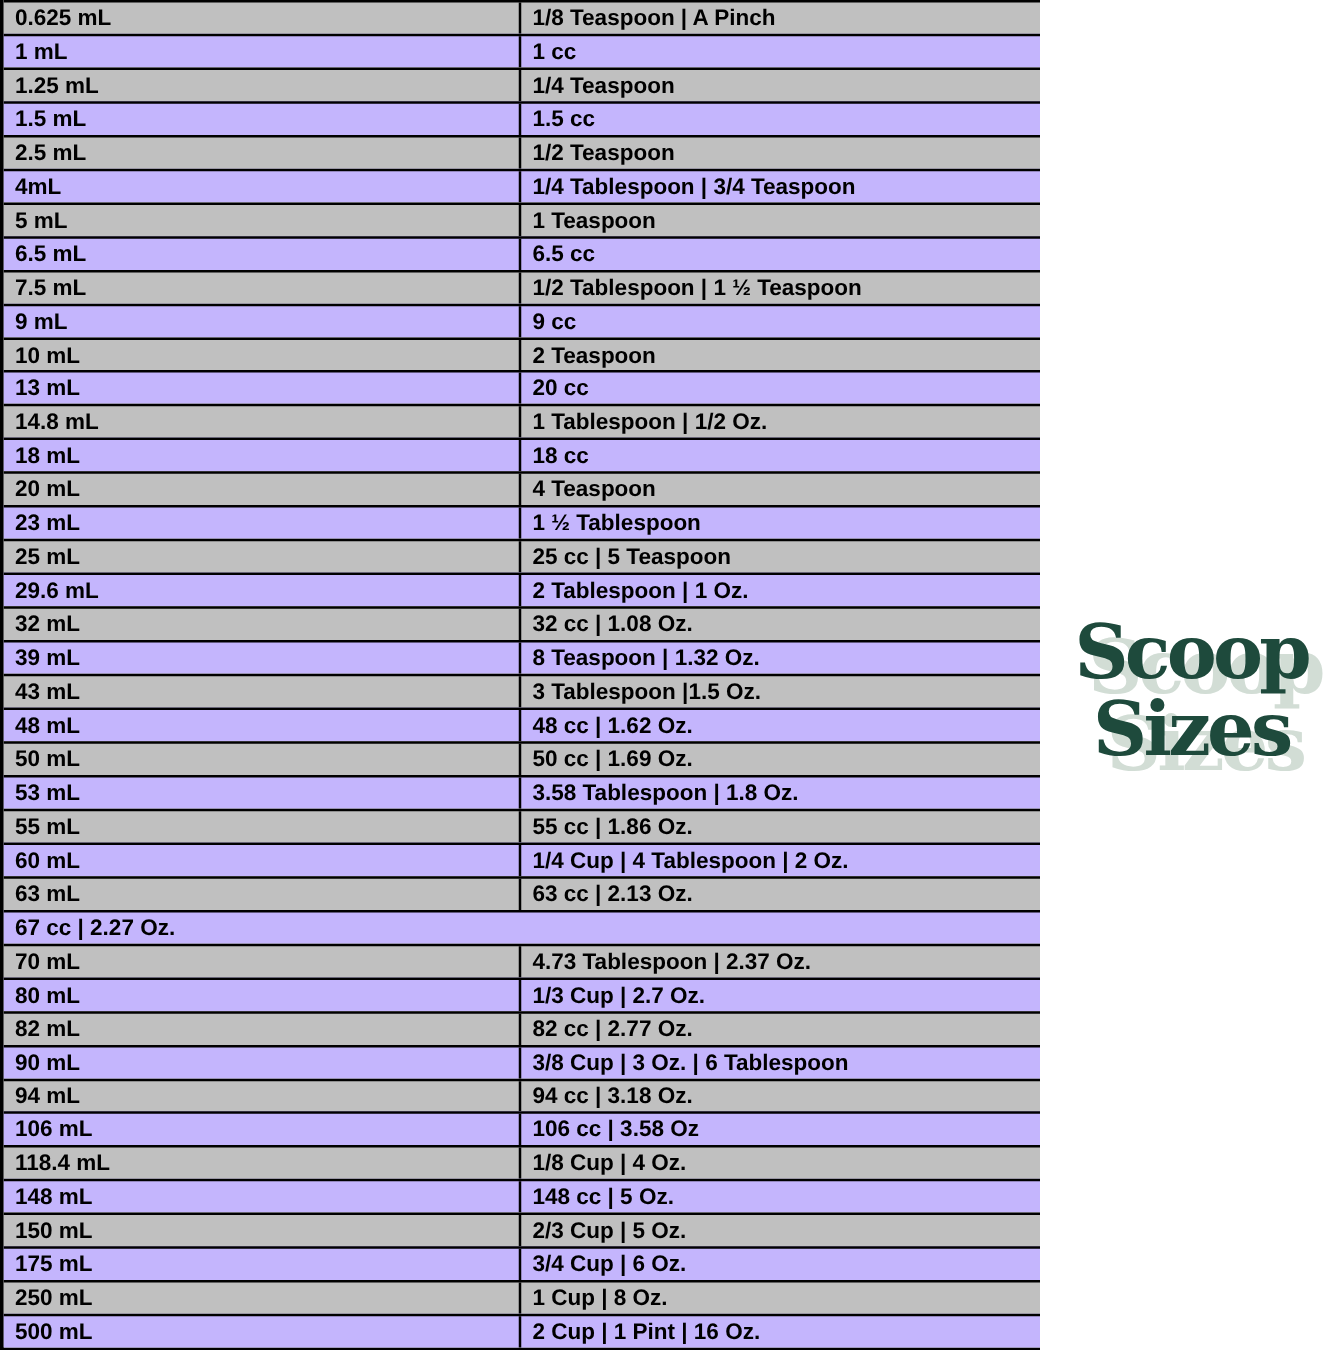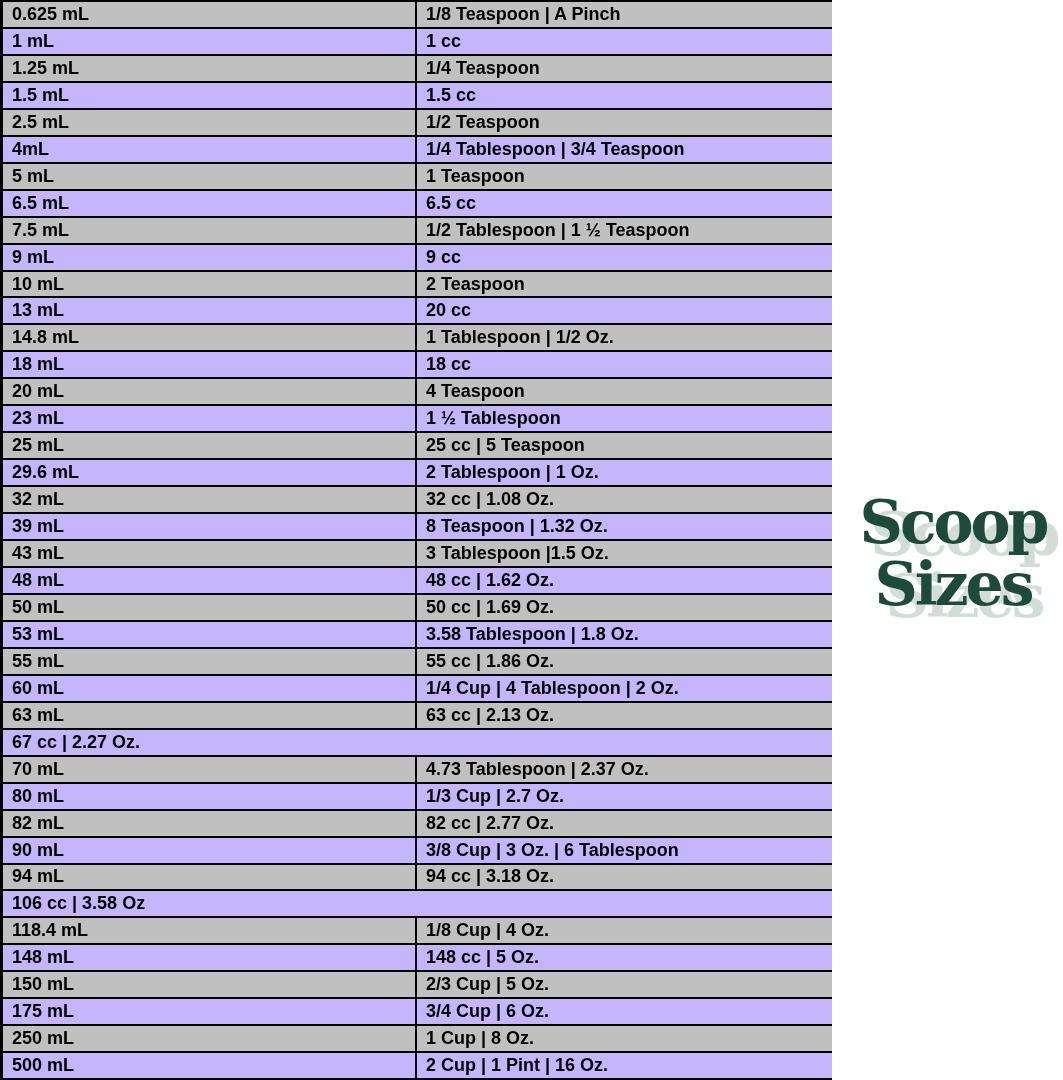--- a/index.html
+++ b/index.html
@@ -223,20 +223,21 @@
     <div class="cell ml">90 mL</div>
     <div class="cell conv">3/8 Cup | 3 Oz. | 6 Tablespoon</div>
   </div>
 
   <div class="row gray">
     <div class="cell ml">94 mL</div>
     <div class="cell conv">94 cc | 3.18 Oz.</div>
   </div>
 
   <div class="row">
+    <div class="cell ml">106 mL</div>
     <div class="cell conv">106 cc | 3.58 Oz</div>
   </div>
 
   <div class="row gray">
     <div class="cell ml">118.4 mL</div>
     <div class="cell conv">1/8 Cup | 4 Oz.</div>
   </div>
 
   <div class="row">
     <div class="cell ml">148 mL</div>

